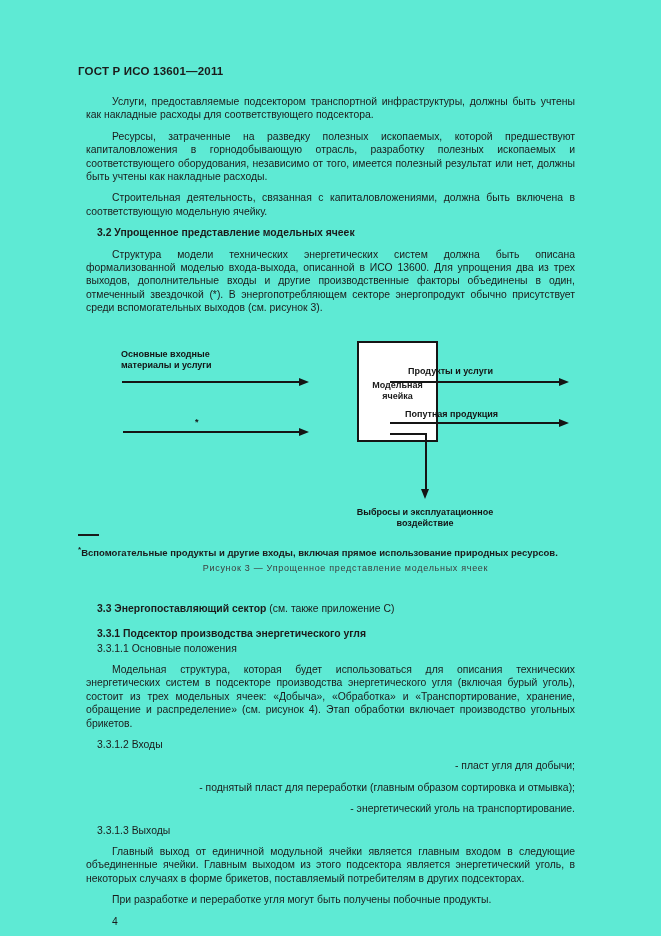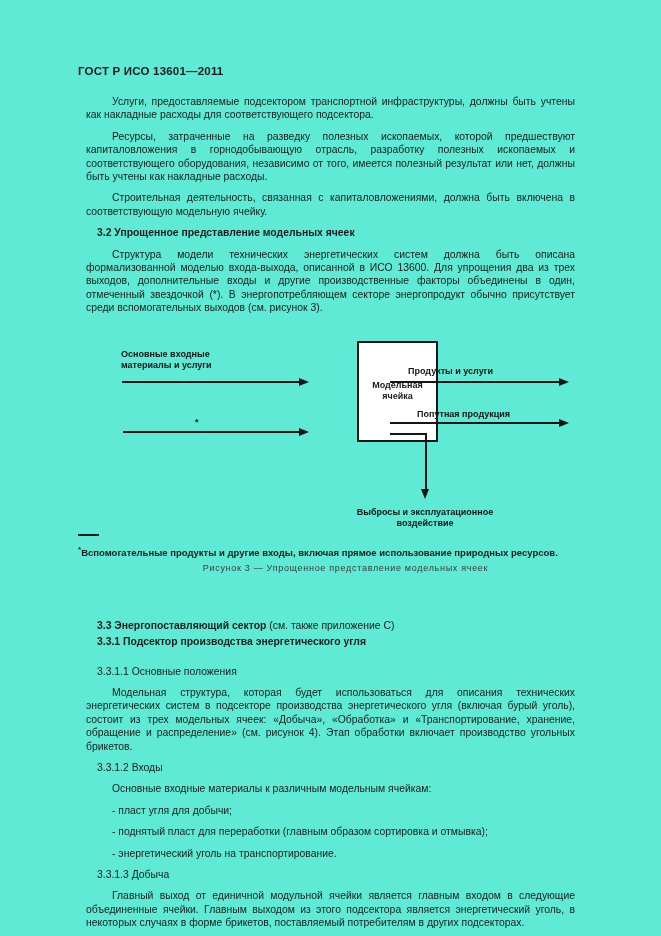--- a/index.html
+++ b/index.html
@@ -14,31 +14,31 @@
   .content { position: absolute; left: 78px; top: 64px; width: 505px; }
 
   .doc-header {
     font-size: 11.5px; font-weight: bold; letter-spacing: .2px;
     margin: 0 0 17px 0; line-height: 14px;
   }
   p.body, .li {
     margin: 8px; font-size: 10.4px; line-height: 13.4px;
     text-align: justify; text-indent: 26px;
   }
-  .li { text-align: left; }
+  .li { text-align: right; }
   .hd {
     margin: 0; font-size: 10.4px; line-height: 13.4px;
     font-weight: bold; text-indent: 19px; text-align: left;
   }
   .hd-plain { font-weight: normal; }
   .hd .rest { font-weight: normal; }
   .hd-3-2 { }
-  .hd-3-3 { margin-top: 40px; }
-  .hd-3-3-1 { margin-top: 3px; }
-  .hd-3-3-1-1 { margin-top: 16px; }
+  .hd-3-3 { margin-top: 23px; }
+  .hd-3-3-1 { margin-top: 12px; }
+  .hd-3-3-1-1 { margin-top: 1px; }
 
   
   .figure3 { position: relative; width: 505px; height: 256px; }
   .fig-label {
     position: absolute; font-size: 9px; font-weight: bold;
     line-height: 11.5px; color: #141414; white-space: nowrap;
   }
   .fig-label.wrap { white-space: normal; }
   .hline { position: absolute; height: 2px; background: #151515; }
   .vline { position: absolute; width: 2px; background: #151515; }
@@ -101,43 +101,42 @@
       <div class="arr-r" style="left:221px; top:105px;"></div>
 
       <div class="cellbox">
         <div class="lbl">Модельная ячейка</div>
       </div>
 
       <div class="fig-label" style="left:330px; top:43px;">Продукты и услуги</div>
       <div class="hline" style="left:312px; top:58px; width:169px;"></div>
       <div class="arr-r" style="left:481px; top:55px;"></div>
 
-      <div class="fig-label" style="left:339px; top:86px;">Попутная продукция</div>
+      <div class="fig-label" style="left:327px; top:86px;">Попутная продукция</div>
       <div class="hline" style="left:312px; top:99px; width:169px;"></div>
       <div class="arr-r" style="left:481px; top:96px;"></div>
 
       <div class="hline" style="left:312px; top:110px; width:37px;"></div>
       <div class="vline" style="left:347px; top:110px; height:56px;"></div>
       <div class="arr-d" style="left:343px; top:166px;"></div>
       <div class="fig-label wrap" style="left:263px; top:184px; width:168px; text-align:center;">Выбросы и эксплуатационное воздействие</div>
 
       <div class="fig-rule"></div>
       <div class="fig-footnote"><sup>*</sup><span>Вспомогательные продукты и другие входы, включая прямое использование природных ресурсов.</span></div>
 
       <div class="fig-caption">Рисунок 3 — Упрощенное представление модельных ячеек</div>
     </div>
 
     <p class="hd hd-3-3"><span>3.3 Энергопоставляющий сектор</span><span class="rest"> (см. также приложение C)</span></p>
     <p class="hd hd-3-3-1">3.3.1 Подсектор производства энергетического угля</p>
     <p class="hd hd-plain hd-3-3-1-1">3.3.1.1 Основные положения</p>
     <p class="body">Модельная структура, которая будет использоваться для описания технических энергетических систем в подсекторе производства энергетического угля (включая бурый уголь), состоит из трех модельных ячеек: «Добыча», «Обработка» и «Транспортирование, хранение, обращение и распределение» (см. рисунок 4). Этап обработки включает производство угольных брикетов.</p>
     <p class="hd hd-plain">3.3.1.2 Входы</p>
-    <p class="body">Основные входные материалы к различным модельным ячейкам:</p>
     <p class="li">- пласт угля для добычи;</p>
     <p class="li">- поднятый пласт для переработки (главным образом сортировка и отмывка);</p>
     <p class="li">- энергетический уголь на транспортирование.</p>
-    <p class="hd hd-plain">3.3.1.3 Добыча</p>
+    <p class="hd hd-plain">3.3.1.3 Выходы</p>
     <p class="body">Главный выход от единичной модульной ячейки является главным входом в следующие объединенные ячейки. Главным выходом из этого подсектора является энергетический уголь, в некоторых случаях в форме брикетов, поставляемый потребителям в других подсекторах.</p>
     <p class="body">При разработке и переработке угля могут быть получены побочные продукты.</p>
 
     <p class="body page-num">4</p>
   </div>
 </div>
 
 </body></html>

